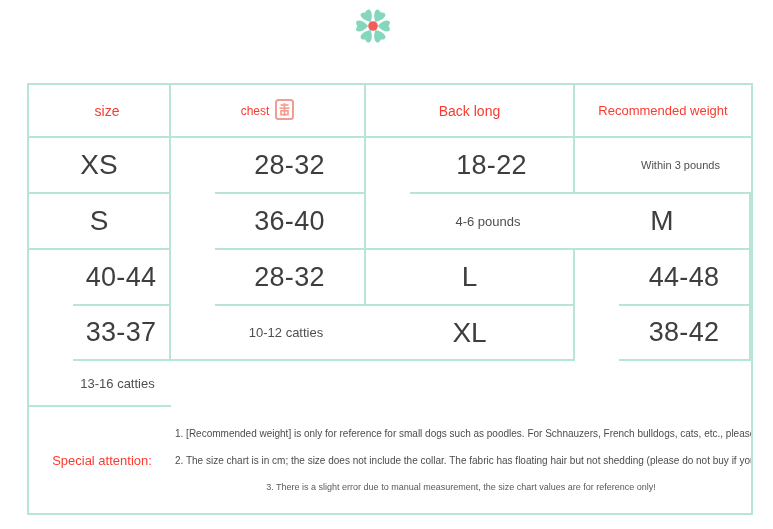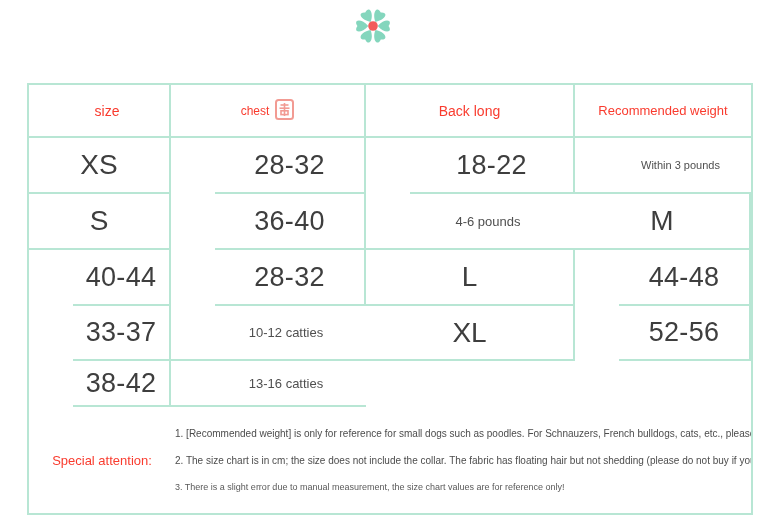--- a/index.html
+++ b/index.html
@@ -57,21 +57,21 @@
   .notes-label{
     width:146px;flex-shrink:0;
     display:flex;align-items:center;justify-content:center;
     color:var(--red);font-size:13px;
   }
   .notes-body{
     flex:1;display:flex;flex-direction:column;justify-content:center;
     gap:16px;overflow:hidden;padding-right:4px;
   }
   .note{font-size:10px;color:#4c4c4c;white-space:nowrap;}
-  .note.n3{font-size:9px;color:#5a5a5a;}
+  .note.n3{font-size:9px;color:#5a5a5a;text-align:center;}
 </style>
 </head>
 <body>
 
 <div class="page">
 
   <div class="header">
     <span>
       <svg width="40" height="40" viewBox="-20 -20 40 40" aria-hidden="true">
         <g fill="#84d6bd">
@@ -119,21 +119,20 @@
     <div class="c sz">M</div>
     <div class="c v">40-44</div>
     <div class="c v">28-32</div>
 
     <div class="c sz">L</div>
     <div class="c v">44-48</div>
     <div class="c v">33-37</div>
     <div class="c w last">10-12 catties</div>
 
     <div class="c sz">XL</div>
-    <div class="c v">52-56</div>
     <div class="c v">38-42</div>
     <div class="c w last">13-16 catties</div>
 
     <div class="c notes-row">
       <div class="notes-label">Special attention:</div>
       <div class="notes-body">
         <div class="note">1. [Recommended weight] is only for reference for small dogs such as poodles. For Schnauzers, French bulldogs, cats, etc., please refer to the chest length;</div>
         <div class="note">2. The size chart is in cm; the size does not include the collar. The fabric has floating hair but not shedding (please do not buy if you mind);</div>
         <div class="note n3">3. There is a slight error due to manual measurement, the size chart values are for reference only!</div>
       </div>

